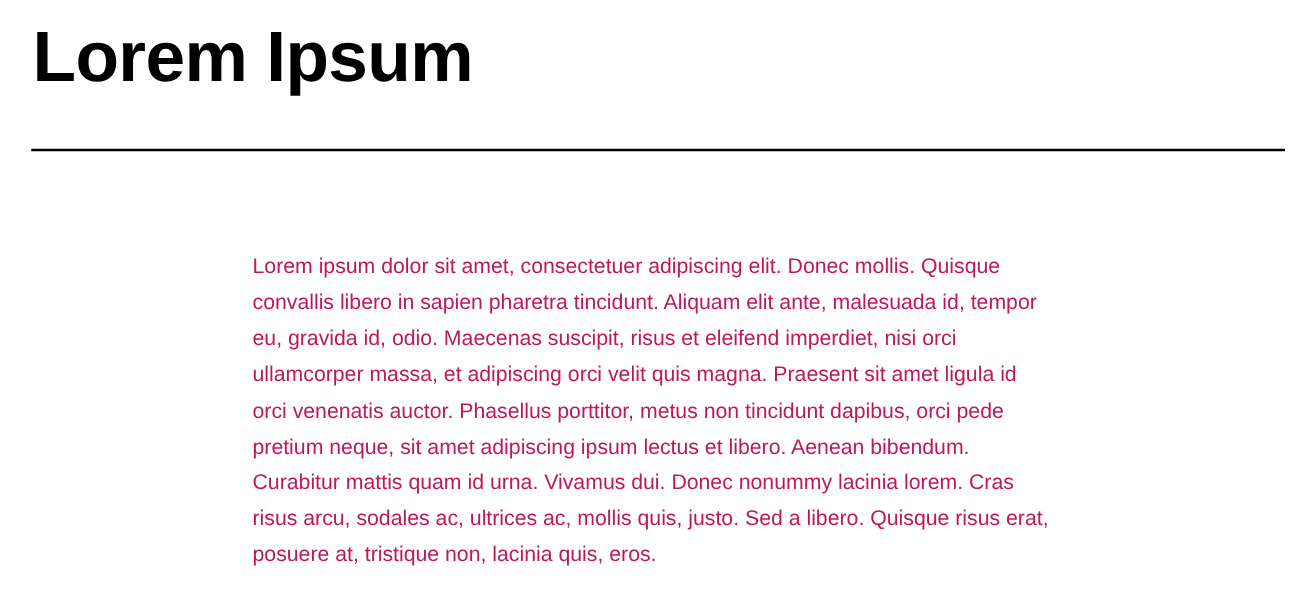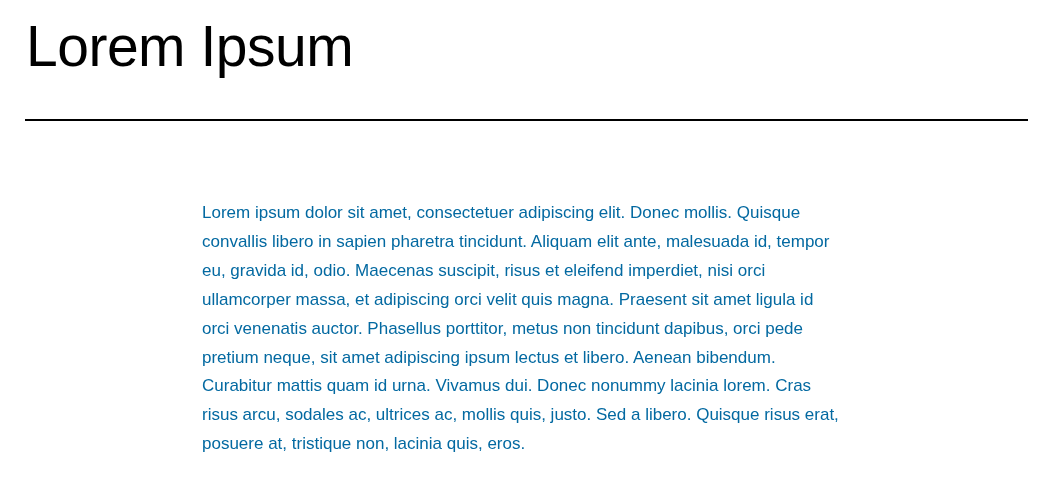--- a/index.html
+++ b/index.html
@@ -15,21 +15,21 @@
     width: 1053px;
     height: 479px;
     background: #ffffff;
   }
   .page-title {
     position: absolute;
     left: 26px;
     top: 18px;
     font-size: 57px;
     line-height: 57px;
-    font-weight: 400;
+    font-weight: 700;
     letter-spacing: -0.5px;
     color: #000000;
     white-space: nowrap;
   }
   .divider {
     position: absolute;
     left: 25px;
     top: 119px;
     width: 1003px;
     height: 2px;
@@ -37,21 +37,21 @@
     border: none;
   }
   .body-paragraph {
     position: absolute;
     left: 202px;
     top: 199px;
     width: 643px;
     font-size: 17px;
     line-height: 28.9px;
     font-weight: 400;
-    color: #0369a1;
+    color: #be185d;
     text-align: left;
   }
 </style>
 </head>
 <body>
 
 <div class="page">
   <h1 class="page-title">Lorem Ipsum</h1>
 
   <div class="divider"></div>

